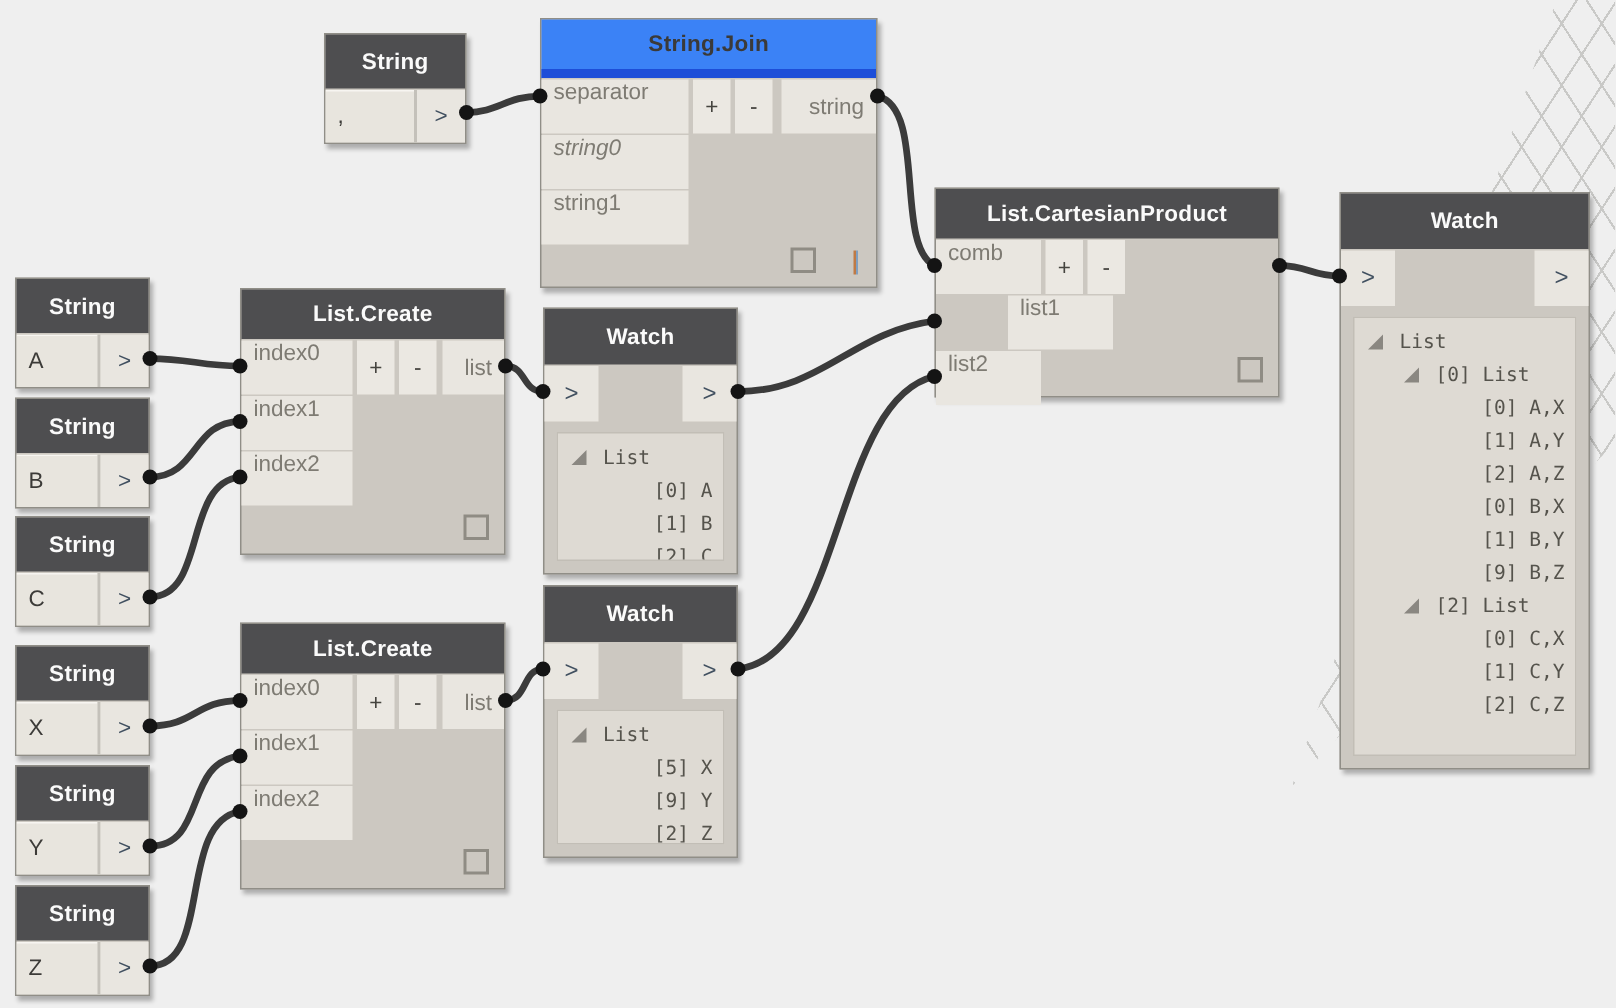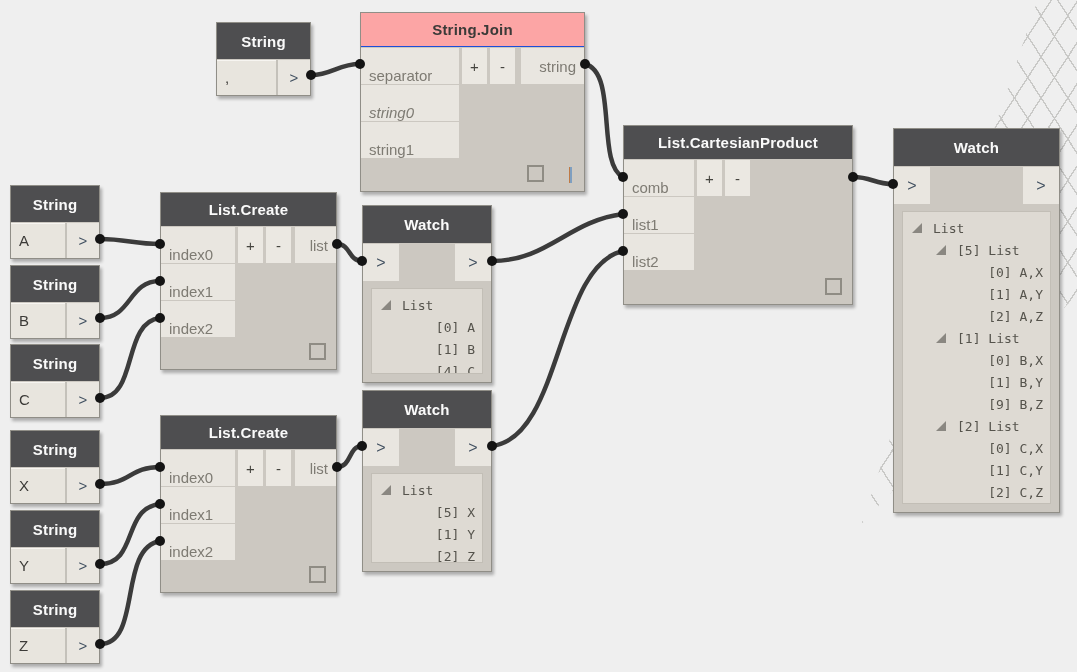--- a/index.html
+++ b/index.html
@@ -11,23 +11,23 @@
     background:
       repeating-linear-gradient(57deg,transparent 0,transparent 21px,#c9c9c7 21px,#c9c9c7 22.4px),
       repeating-linear-gradient(-57deg,transparent 0,transparent 21px,#c9c9c7 21px,#c9c9c7 22.4px);
     clip-path:polygon(83% 0,100% 0,100% 55%,7% 98%);}
 
   
   .node{position:absolute;background:#ccc8c1;border:1px solid #908e87;
     box-shadow:2px 3px 3px rgba(0,0,0,.28);box-sizing:border-box;z-index:2;}
   .nhead{height:33px;background:#4e4e50;color:#fafafa;font-weight:bold;font-size:15px;
     display:flex;align-items:center;justify-content:center;letter-spacing:.2px;}
-  .nhead.light{background:#fca5a5;color:#3b3a38;border-bottom:1px solid #1d4ed8;}
+  .nhead.light{background:#3b82f6;color:#3b3a38;border-bottom:6px solid #1d4ed8;}
   .frow{display:flex;height:36px;margin-top:1px;align-items:stretch;}
-  .pin{background:#e9e6e0;display:flex;align-items:flex-end;padding-left:8px;
+  .pin{background:#e9e6e0;display:flex;align-items:flex-start;padding-left:8px;
     color:#7e7b73;font-size:15px;box-sizing:border-box;}
   .pbtn{background:#ebe8e2;width:25px;margin-left:3px;display:flex;align-items:center;
     justify-content:center;color:#45443f;font-size:15px;}
   .pout{background:#e9e6e0;margin-left:auto;display:flex;align-items:center;
     justify-content:flex-end;padding-right:8px;color:#7e7b73;font-size:15px;box-sizing:border-box;}
   .sq{position:absolute;width:13px;height:13px;border:2px solid #8f8c84;right:10px;bottom:9px;
     background:transparent;}
   .sq.joinpos{right:40px;}
   .lace{position:absolute;right:12px;bottom:8px;width:3px;height:16px;
     background:linear-gradient(90deg,#bf7a45 50%,#7f9fc0 50%);}
@@ -203,42 +203,42 @@
           <span class="tri"></span>
           <span class="lbl">List</span>
         </div>
       <div class="wrow r">
           <span class="lbl">[0] A</span>
         </div>
       <div class="wrow r">
           <span class="lbl">[1] B</span>
         </div>
       <div class="wrow r">
-          <span class="lbl">[4] C</span>
-        </div>
-    </div>
-  </div>
-
-  <div class="node" style="left:623px;top:125px;width:230px;height:180px;">
+          <span class="lbl">[2] C</span>
+        </div>
+    </div>
+  </div>
+
+  <div class="node" style="left:623px;top:125px;width:230px;height:140px;">
     <div class="nhead">
         <span>List.CartesianProduct</span>
       </div>
     <div class="frow">
       <div class="pin" style="width:70px;">
           <span>comb</span>
         </div>
       <div class="pbtn">
           <span>+</span>
         </div>
       <div class="pbtn">
           <span>-</span>
         </div>
     </div>
     <div class="frow">
-        <div class="pin" style="width:70px;">
+        <div class="pin" style="width:70px;margin-left:48px;">
           <span>list1</span>
         </div>
       </div>
     <div class="frow">
         <div class="pin" style="width:70px;">
           <span>list2</span>
         </div>
       </div>
     <div class="sq"></div>
   </div>
@@ -255,34 +255,30 @@
           <span>&gt;</span>
         </div>
     </div>
     <div class="wlist">
       <div class="wrow l0">
           <span class="tri"></span>
           <span class="lbl">List</span>
         </div>
       <div class="wrow l1">
           <span class="tri"></span>
-          <span class="lbl">[5] List</span>
+          <span class="lbl">[0] List</span>
         </div>
       <div class="wrow r">
           <span class="lbl">[0] A,X</span>
         </div>
       <div class="wrow r">
           <span class="lbl">[1] A,Y</span>
         </div>
       <div class="wrow r">
           <span class="lbl">[2] A,Z</span>
-        </div>
-      <div class="wrow l1">
-          <span class="tri"></span>
-          <span class="lbl">[1] List</span>
         </div>
       <div class="wrow r">
           <span class="lbl">[0] B,X</span>
         </div>
       <div class="wrow r">
           <span class="lbl">[1] B,Y</span>
         </div>
       <div class="wrow r">
           <span class="lbl">[9] B,Z</span>
         </div>
@@ -387,21 +383,21 @@
     </div>
     <div class="wlist">
       <div class="wrow l0">
           <span class="tri"></span>
           <span class="lbl">List</span>
         </div>
       <div class="wrow r">
           <span class="lbl">[5] X</span>
         </div>
       <div class="wrow r">
-          <span class="lbl">[1] Y</span>
+          <span class="lbl">[9] Y</span>
         </div>
       <div class="wrow r">
           <span class="lbl">[2] Z</span>
         </div>
     </div>
   </div>
 
   <svg class="wires" width="1077" height="672" viewBox="0 0 1077 672">
     <path d="M311 75 C332 75,338 64,360 64"></path>
     <path d="M585 64 C618 72,596 164,623 177"></path>

